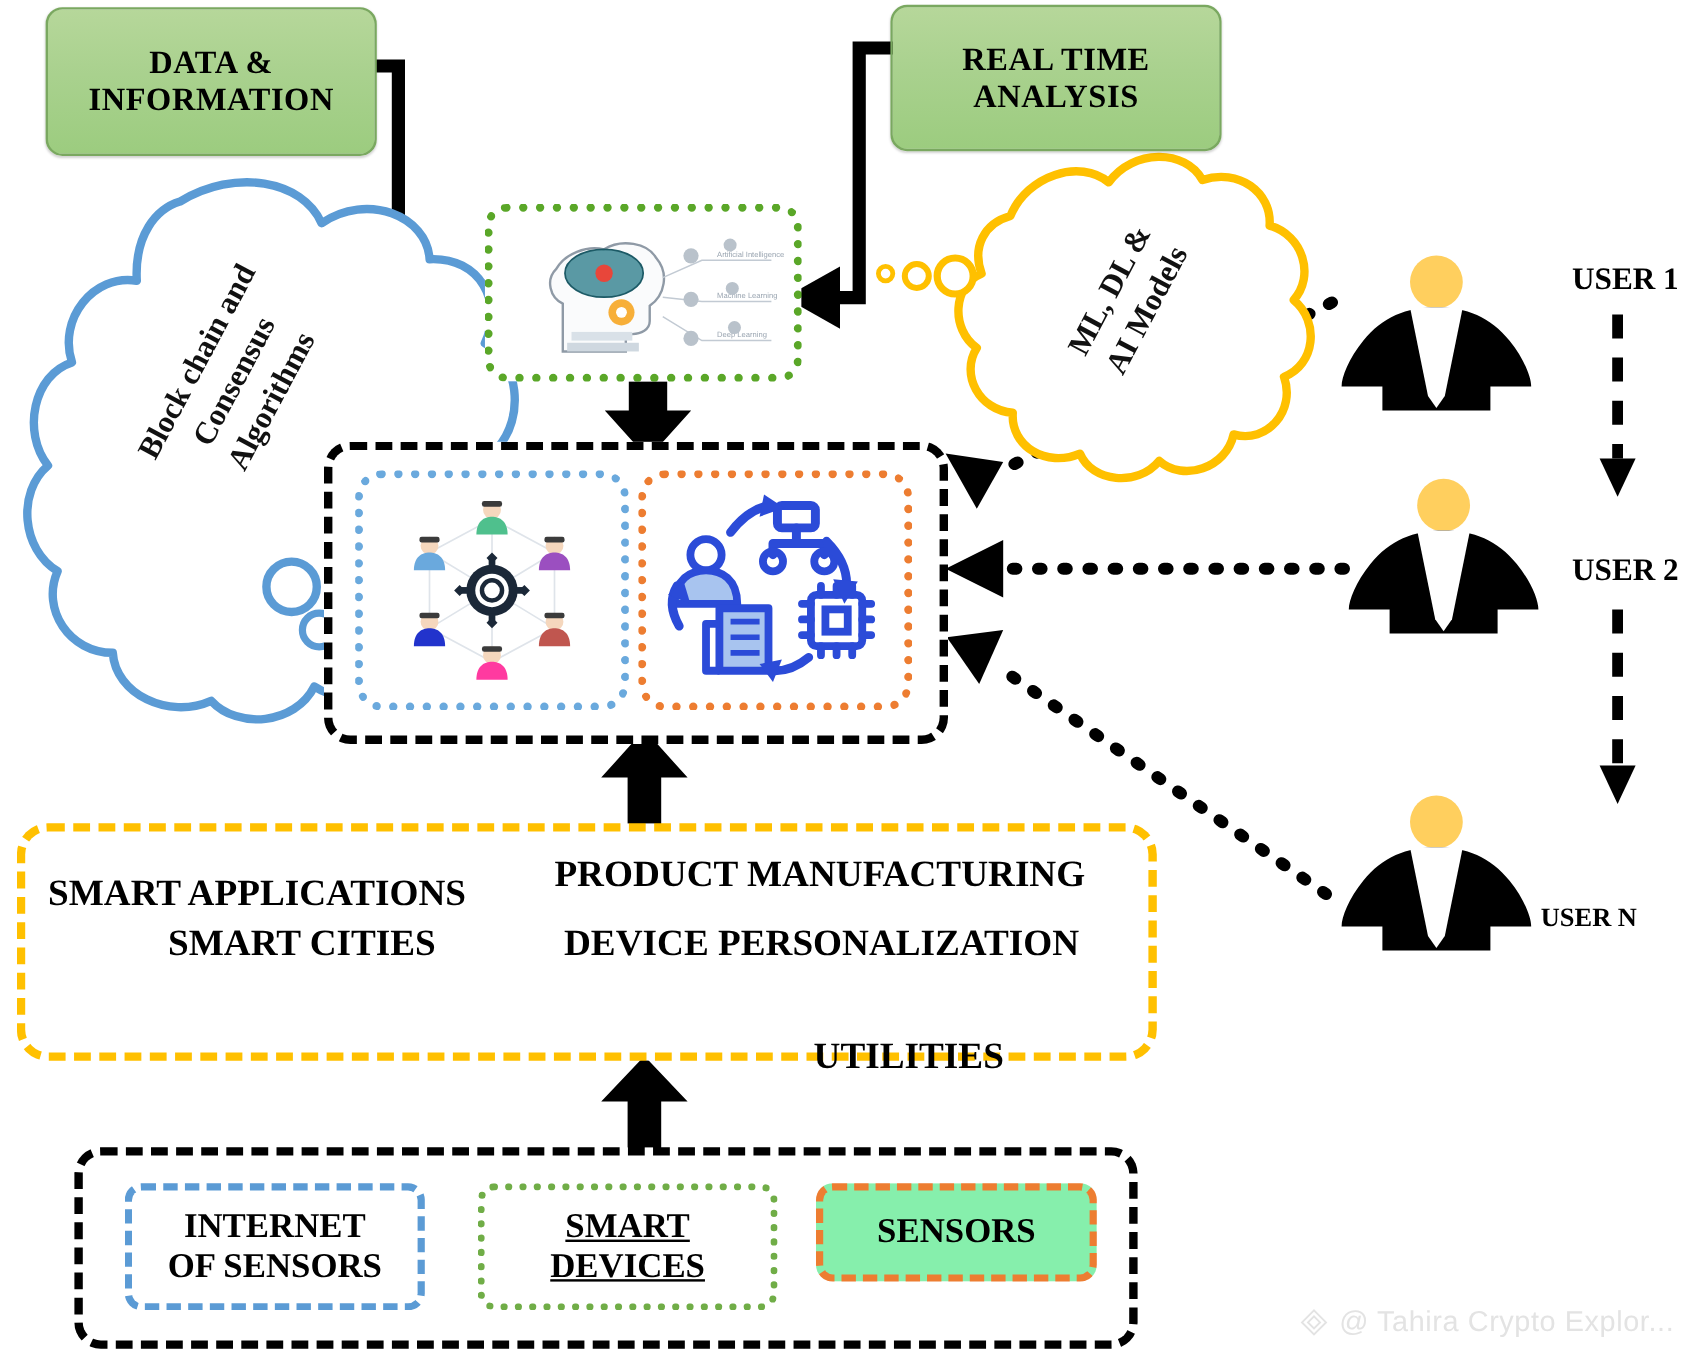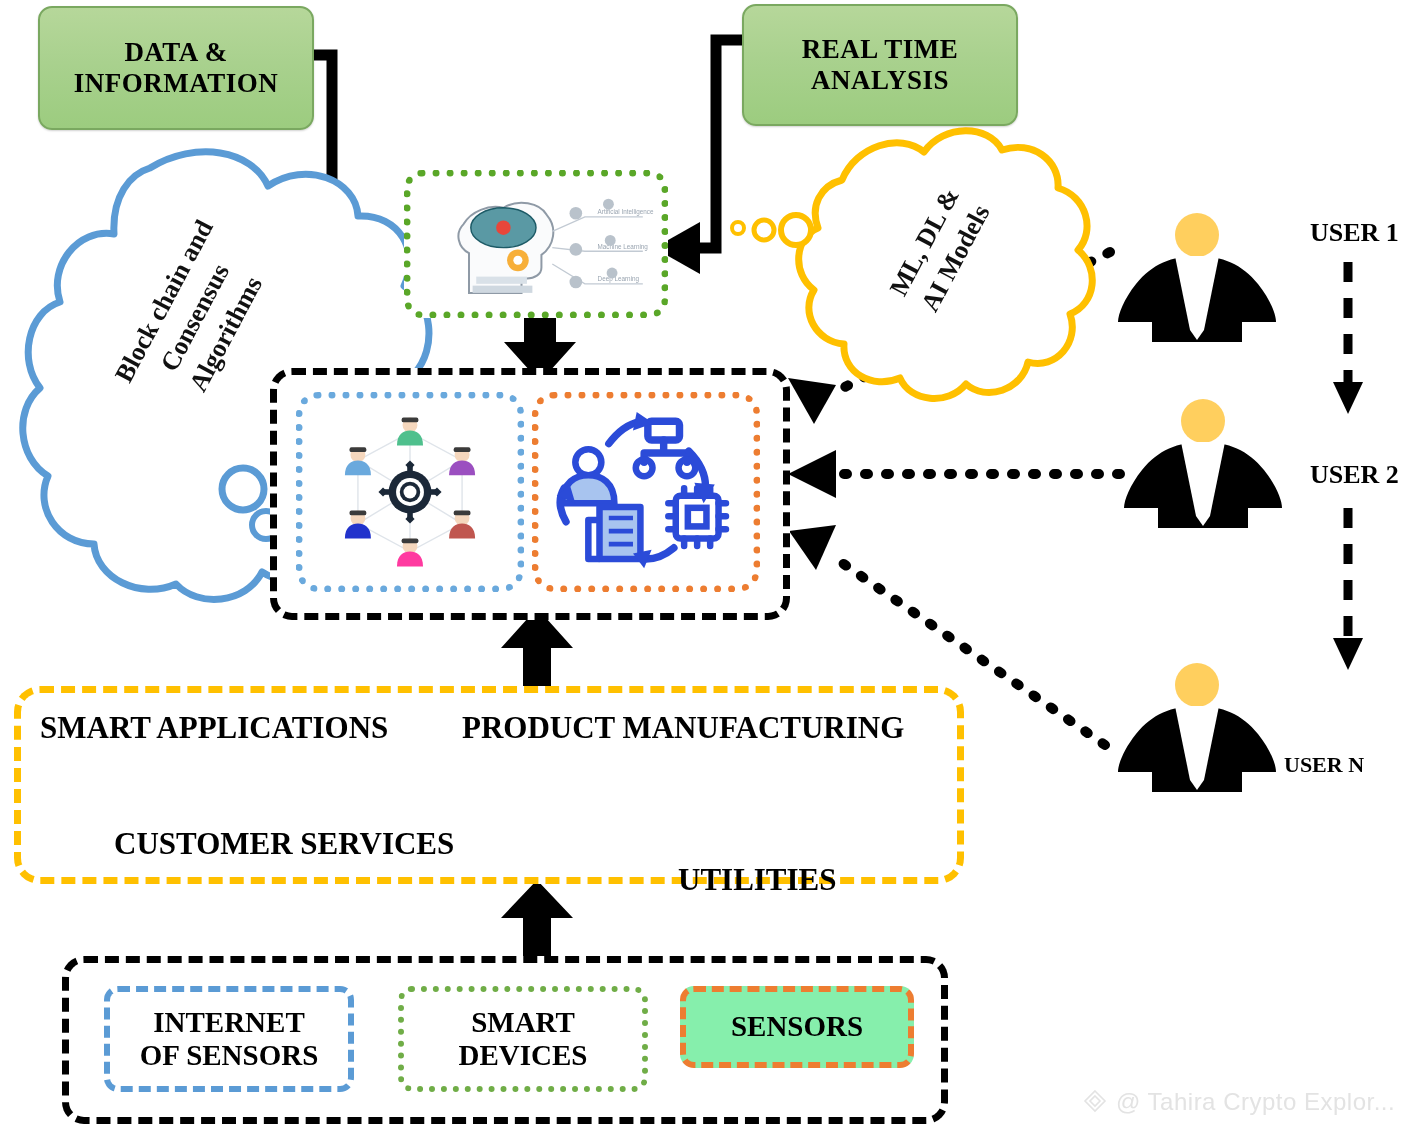--- a/index.html
+++ b/index.html
@@ -106,21 +106,21 @@
     white-space: nowrap;
   }
 
   
   .user-fig { position: absolute; }
 
   
   .watermark {
     position: absolute;
     display: flex;
-    align-items: flex-start;
+    align-items: center;
     gap: 8px;
     color: #e3e3e3;
     font-family: "Liberation Sans", sans-serif;
     font-size: 24px;
     letter-spacing: .5px;
     white-space: nowrap;
   }
   svg { display: block; overflow: visible; }
 </style>
 </head>
@@ -344,36 +344,39 @@
       <polygon points="104,14 122,26 100,34" fill="#2b4bd8"></polygon>
       <polygon points="188,92 176,112 166,90" fill="#2b4bd8"></polygon>
       <polygon points="120,162 112,182 100,166" fill="#2b4bd8"></polygon>
       <polygon points="18,104 32,92 38,112" fill="#2b4bd8"></polygon>
     </svg>
   </div>
 
   <div class="abs box-dash-yellow" style="left:14px;top:686px;width:950px;height:198px;background:#fff;">
   </div>
   <div class="abs" style="left:30px;top:710px;width:920px;height:46px;">
-    <span class="big-label abs" style="left:10px;top:0;font-size:31px;">SMART APPLICATIONS</span>
+    <span class="big-label abs" style="left:10px;top:16px;font-size:31px;">SMART APPLICATIONS</span>
     <span class="big-label abs" style="left:432px;top:0;font-size:31px;">PRODUCT MANUFACTURING</span>
   </div>
+  <div class="abs" style="left:30px;top:768px;width:920px;height:46px;">
+    <span class="big-label abs" style="left:110px;top:0;font-size:31px;">SMART CITIES</span>
+    <span class="big-label abs" style="left:440px;top:0;font-size:31px;">DEVICE PERSONALIZATION</span>
+  </div>
   <div class="abs" style="left:30px;top:826px;width:920px;height:46px;">
-    <span class="big-label abs" style="left:84px;top:0;font-size:31px;">CUSTOMER SERVICES</span>
     <span class="big-label abs" style="left:648px;top:0;font-size:31px;margin-top:36px;">UTILITIES</span>
   </div>
 
   <div class="abs box-dash-black" style="left:62px;top:956px;width:886px;height:168px;background:#fff;">
   </div>
   <div class="abs box-dash-blue centered-text" style="left:104px;top:986px;width:250px;height:106px;background:#fff;font-size:29px;">
     <span style="white-space:pre-line;">INTERNET
 OF SENSORS</span>
   </div>
   <div class="abs box-dot-green-s centered-text" style="left:398px;top:986px;width:250px;height:106px;background:#fff;font-size:29px;">
-    <span style="white-space:pre-line;">SMART
+    <span style="white-space:pre-line;text-decoration:underline;">SMART
 DEVICES</span>
   </div>
   <div class="abs box-dash-orange centered-text" style="left:680px;top:986px;width:234px;height:82px;background:#86efac;font-size:29px;">
     <span style="white-space:pre-line;">SENSORS</span>
   </div>
 
   <div class="user-fig" style="left:1112px;top:212px;width:170px;height:136px;">
     <svg viewBox="0 0 170 136" style="width:100%;height:100%;">
       <circle cx="85" cy="23" r="22" fill="#ffcf5e"></circle>
       <path d="M85,44 C60,44 40,52 24,72 C12,87 6,102 6,110 L40,110 L40,130 L130,130 L130,110 L164,110

